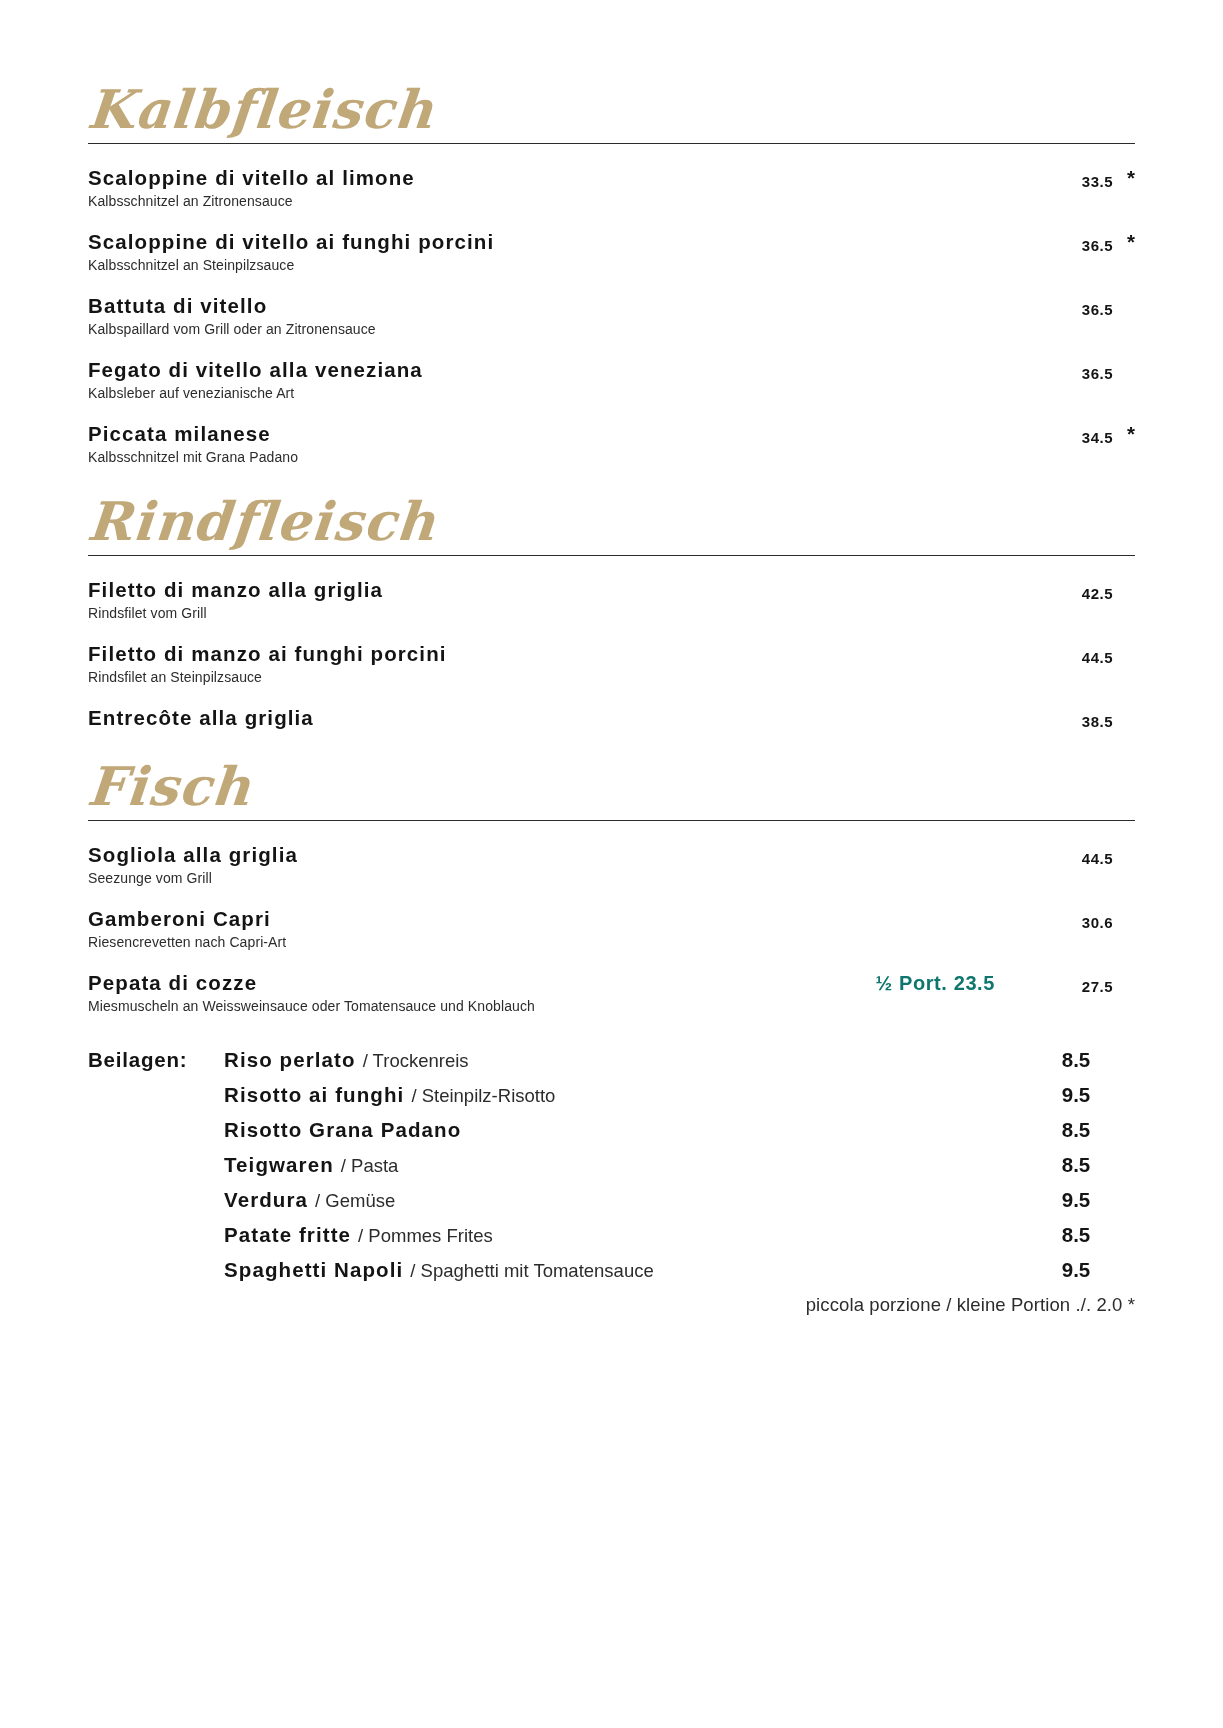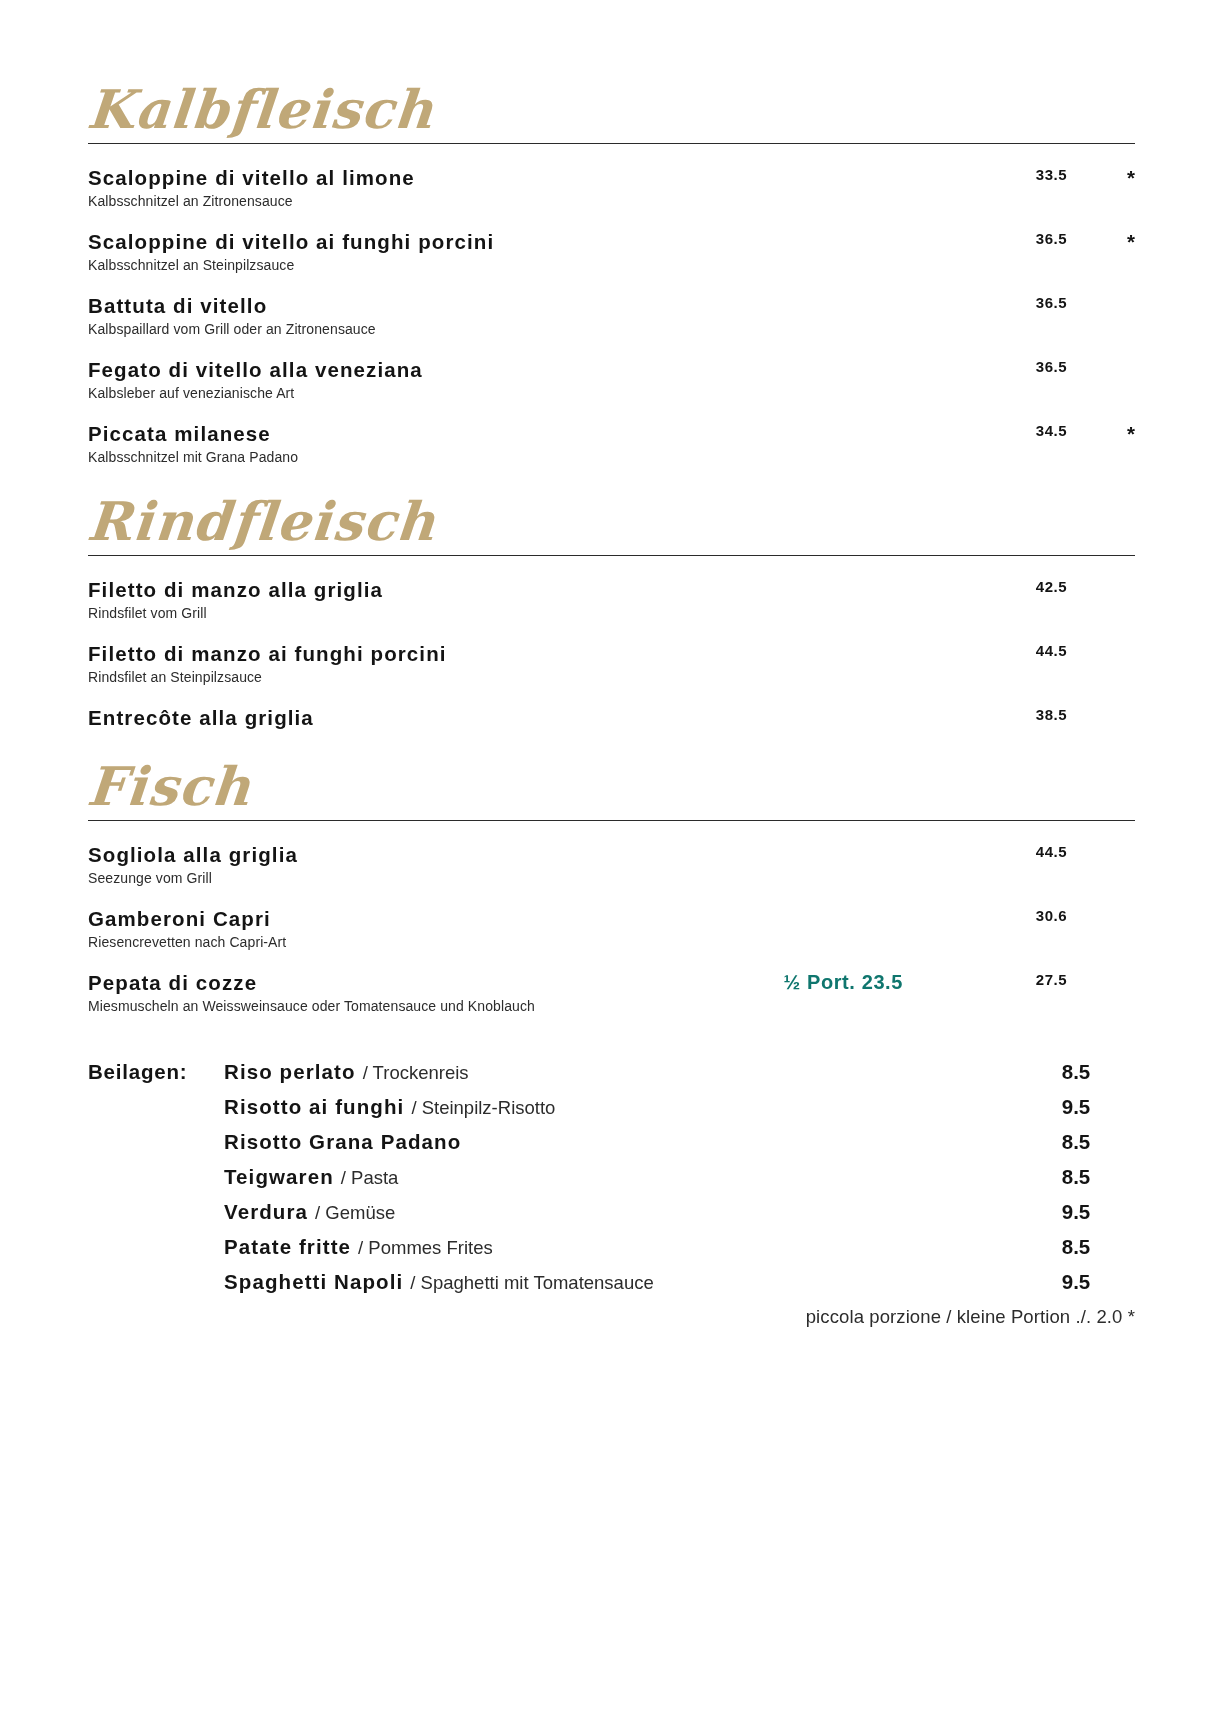--- a/index.html
+++ b/index.html
@@ -51,23 +51,22 @@
     left: 0;
   }
 
   
   .items { margin-top: 14px; }
   .item {
     margin-bottom: 21px;
   }
   .item-line {
     display: flex;
-    align-items: flex-start;
+    align-items: flex-end;
     width: 100%;
-    gap: 46px;
   }
   .item-name {
     font-size: 20.5px;
     font-weight: bold;
     letter-spacing: 1.1px;
     color: #141414;
     white-space: nowrap;
   }
   .spacer { flex: 1 1 auto; }
   .half-port {
@@ -97,21 +96,21 @@
   .item-desc {
     font-size: 14px;
     font-weight: normal;
     color: #2c2c2c;
     letter-spacing: 0.1px;
     margin-top: 3px;
   }
 
   
   .sides {
-    margin-top: 46px;
+    margin-top: 34px;
   }
   .side-row {
     display: flex;
     align-items: baseline;
     margin-bottom: 11px;
   }
   .sides-label {
     font-size: 20.5px;
     font-weight: bold;
     letter-spacing: 0.8px;

